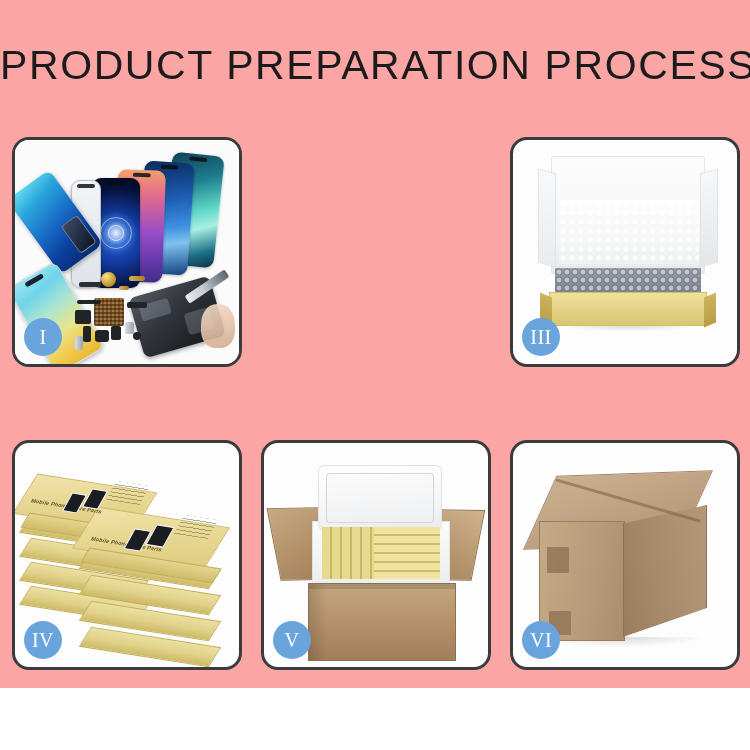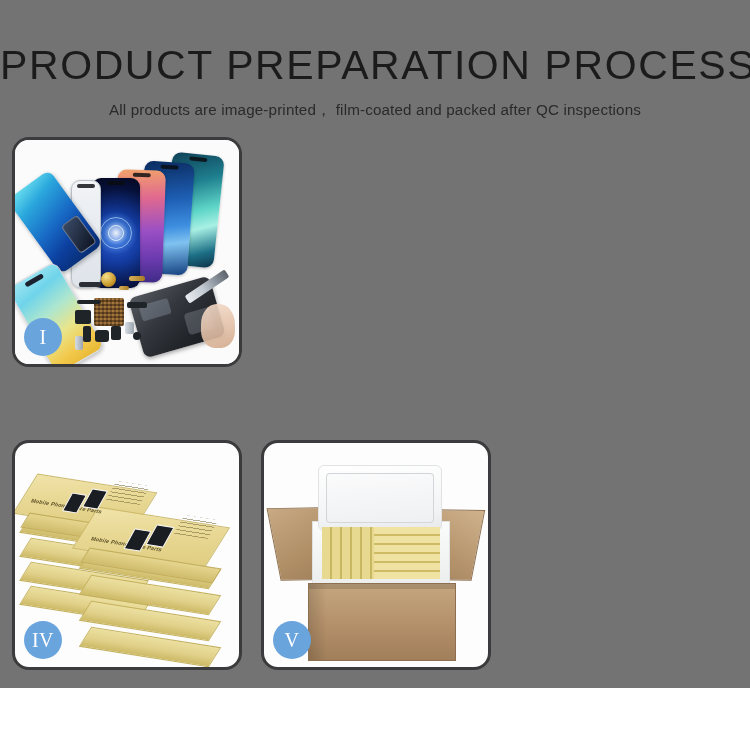--- a/index.html
+++ b/index.html
@@ -2,21 +2,21 @@
 <html><head>
 <meta charset="utf-8">
 <style>
   * { box-sizing: border-box; margin: 0; padding: 0; }
   html, body {
     width: 750px; height: 750px;
     background: #ffffff;
     font-family: "Liberation Sans", sans-serif;
     overflow: hidden;
   }
-  #page { position: relative; width: 750px; height: 688px; background: #737373; }
+  #page { position: relative; width: 750px; height: 688px; background: #fca5a5; }
 
   
   .header { position: absolute; left: 0; top: 0; width: 750px; text-align: center; }
   .title {
     font-family: "Liberation Sans", sans-serif;
     font-size: 41px; font-weight: 400; letter-spacing: 1.6px;
     color: #1b1b1b; line-height: 1; margin-top: 45px;
     white-space: nowrap;
   }
   .subtitle {
@@ -379,21 +379,20 @@
   .c-shadow { position:absolute; left:30px; top:194px; width:160px; height:10px;
     background: radial-gradient(ellipse at 50% 0, rgba(0,0,0,.14), rgba(0,0,0,0) 72%); z-index:1; }
 </style>
 </head>
 <body>
 
 <div id="page">
 
   <div class="header">
     <div class="title">PRODUCT PREPARATION PROCESS</div>
-    <div class="subtitle">All products are image-printed， film-coated and packed after QC inspections</div>
   </div>
 
   <div class="grid">
 
     <div class="panel r0 c0">
       <div class="stage">
         <div class="p1bg"></div>
 
         <div class="ph ph-f5">
             <span class="notch"></span>
@@ -437,20 +436,33 @@
         <div class="bit flex" style="left:118px; top:192px; width:8px; height:8px; border-radius:50%;"></div>
 
         <div class="tool"></div>
         <div class="finger"></div>
 
         <div class="badge">I</div>
       </div>
     </div>
 
 
+    <div class="panel r0 c2">
+      <div class="stage">
+        <div class="m3-lid"></div>
+        <div class="m3-foam"></div>
+        <div class="m3-grayfoam"></div>
+        <div class="m3-shadow"></div>
+        <div class="m3-front">
+          <span class="tabL"></span>
+            <span class="tabR"></span>
+        </div>
+        <div class="badge">III</div>
+      </div>
+    </div>
 
     <div class="panel r1 c0">
       <div class="stage">
         <div class="stackwrap">
 
           <div class="slab" style="left:6px;  top:62px;  width:118px; height:19px;"></div>
           <div class="slab" style="left:6px;  top:86px;  width:118px; height:19px;"></div>
           <div class="slab" style="left:6px;  top:110px; width:118px; height:19px;"></div>
           <div class="slab" style="left:6px;  top:134px; width:118px; height:19px;"></div>
 
@@ -492,15 +504,27 @@
           <span class="vert"></span>
             <span class="horiz"></span>
         </div>
         <div class="v-body">
             <span class="fold"></span>
           </div>
         <div class="badge">V</div>
       </div>
     </div>
 
+    <div class="panel r1 c2">
+      <div class="stage">
+        <div class="c-shadow"></div>
+        <div class="c-top"></div>
+        <div class="c-topseam"></div>
+        <div class="c-left"></div>
+        <div class="c-right"></div>
+        <div class="c-tape" style="left:34px; top:104px; width:22px; height:26px;"></div>
+        <div class="c-tape" style="left:36px; top:168px; width:22px; height:24px;"></div>
+        <div class="badge">VI</div>
+      </div>
+    </div>
 
   </div>
 </div>
 
 </body></html>

